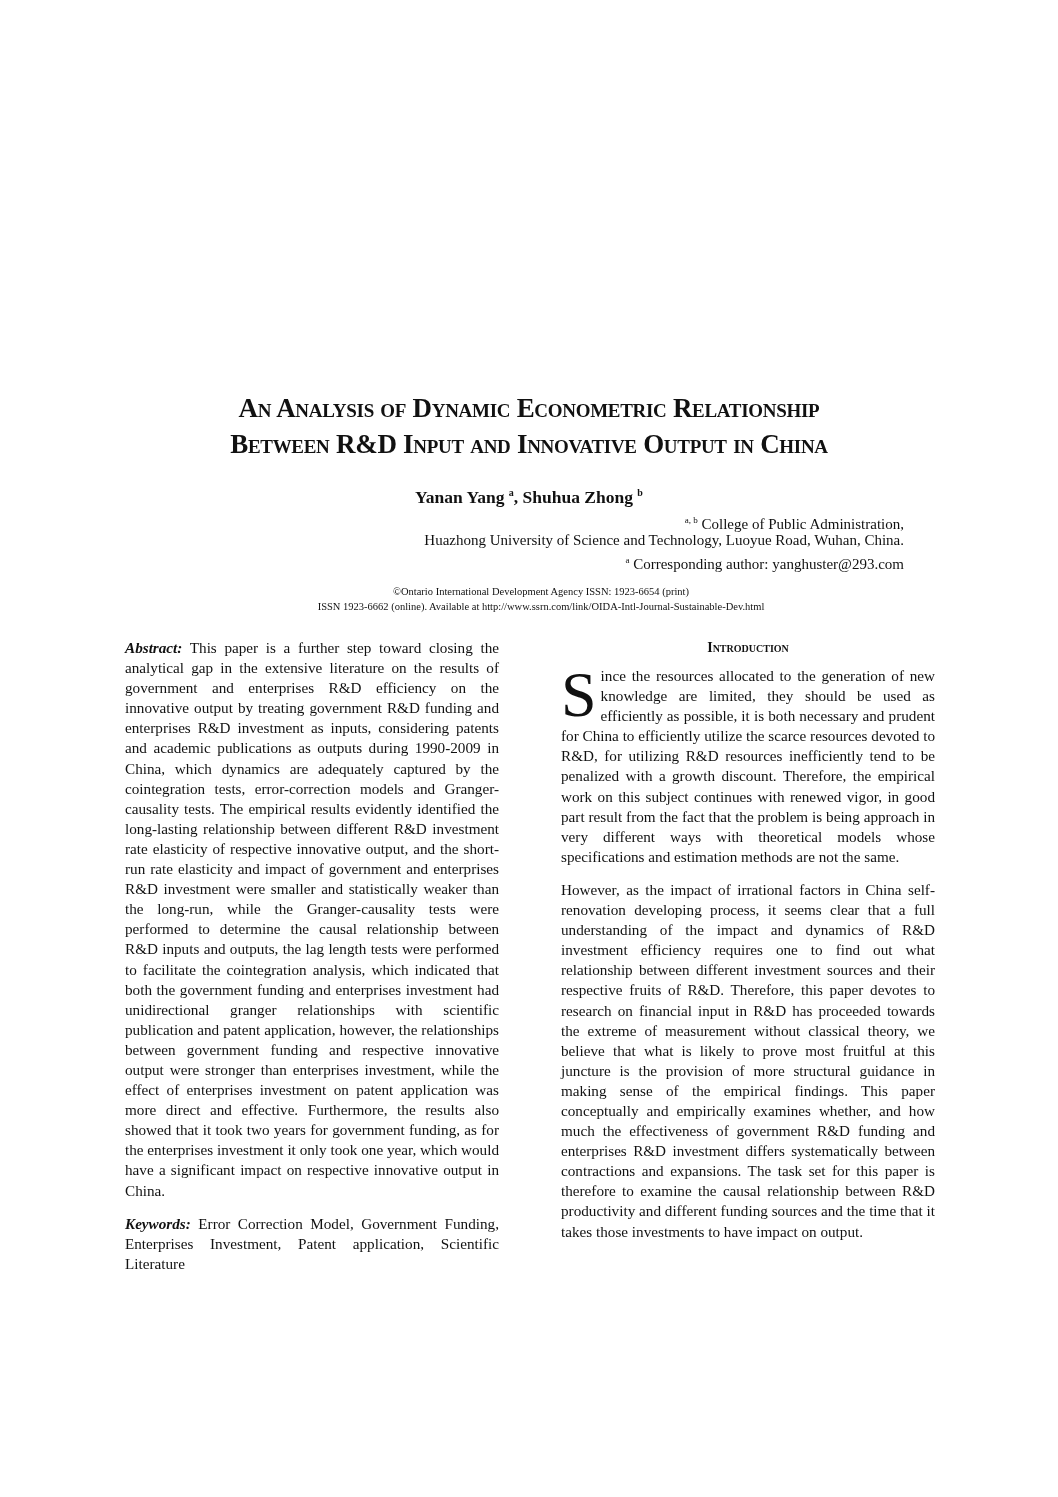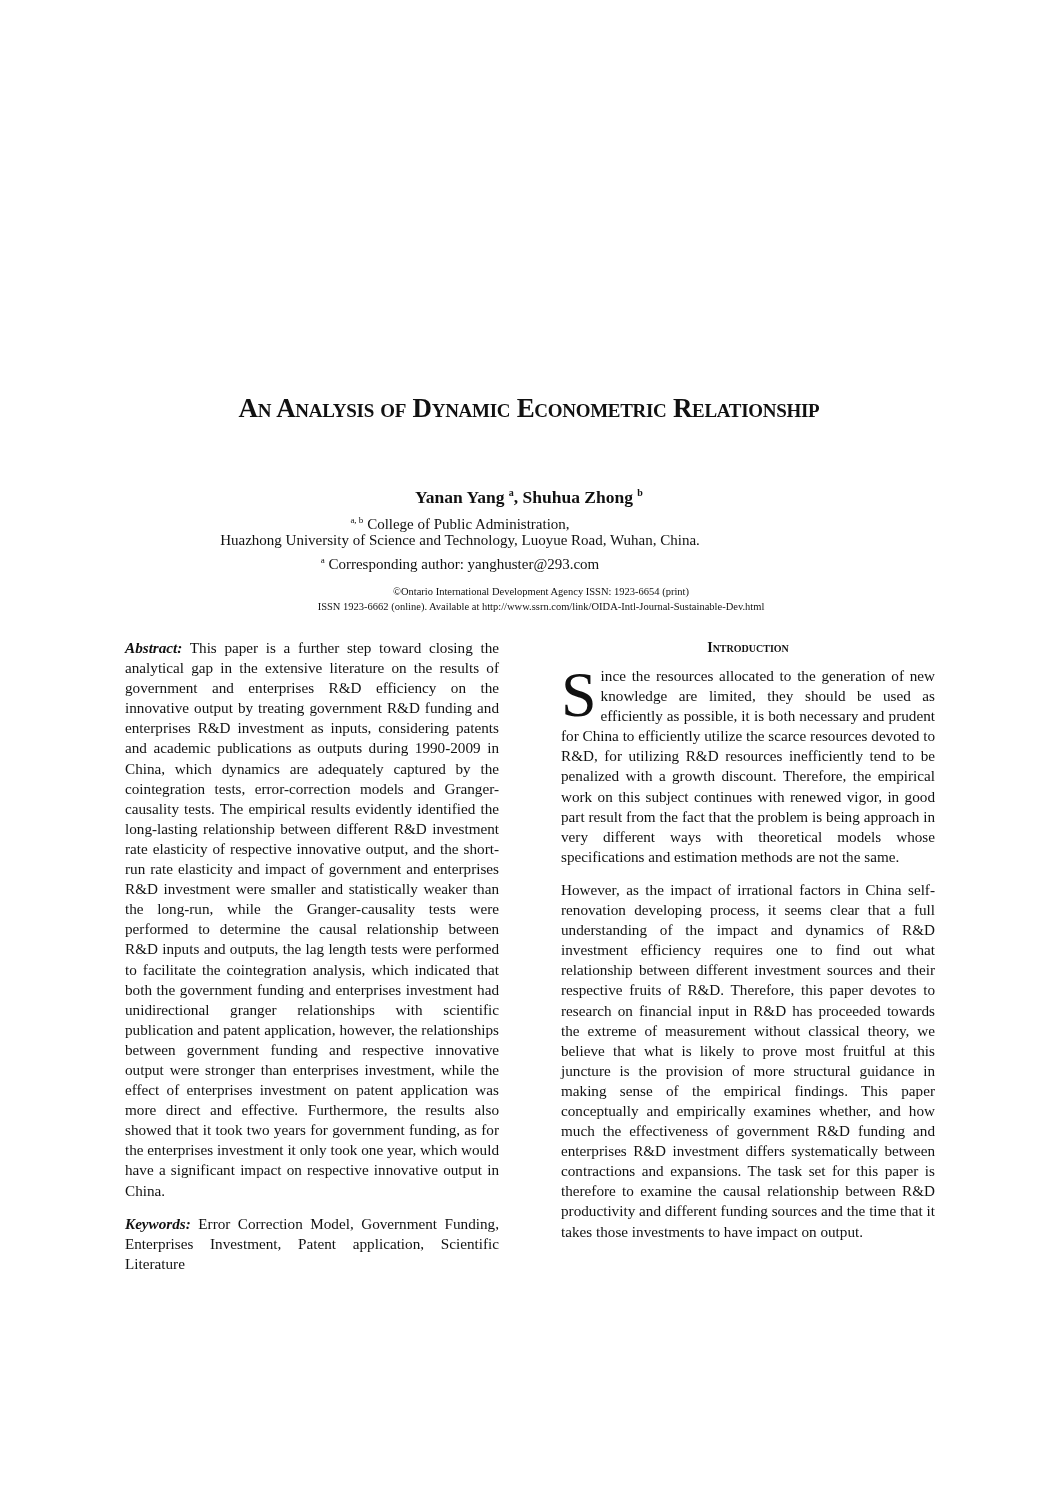--- a/index.html
+++ b/index.html
@@ -11,21 +11,21 @@
     position: absolute; left: 100px; width: 858px; top: 390px;
     text-align: center; font-weight: bold; font-size: 27px; line-height: 36px;
     font-variant: small-caps; letter-spacing: -0.3px;
   }
   .authors {
     position: absolute; left: 0; width: 1058px; top: 487px;
     text-align: center; font-weight: bold; font-size: 17.5px;
   }
   .authors sup { font-size: 10px; vertical-align: 7px; }
   .affil {
-    position: absolute; left: 8px; width: 904px; text-align: center;
+    position: absolute; left: 0; width: 904px; text-align: right;
     font-size: 15px; line-height: 20px;
   }
   .affil sup { font-size: 9px; vertical-align: 6px; }
   .aff1 { top: 510px; }
   .aff2 { top: 530px; }
   .aff3 { top: 550px; }
   .issn {
     position: absolute; left: 12px; width: 1058px; text-align: center;
     font-size: 10.5px; line-height: 15px;
   }
@@ -46,20 +46,21 @@
   .dropcap {
     float: left; font-size: 64px; line-height: 54px; height: 56px;
     margin: 2px 4px 0 0; font-weight: normal;
   }
 </style>
 </head>
 <body>
 
 <div class="title">
   <div>An Analysis of Dynamic Econometric Relationship</div>
+  <div>Between R&amp;D Input and Innovative Output in China</div>
 </div>
 
 <div class="authors">
   <span>Yanan Yang</span>
   <sup>a</sup><span>, </span><span>Shuhua Zhong</span>
   <sup>b</sup>
 </div>
 
 <div class="affil aff1">
   <sup>a, b</sup><span> College of Public Administration,</span>

